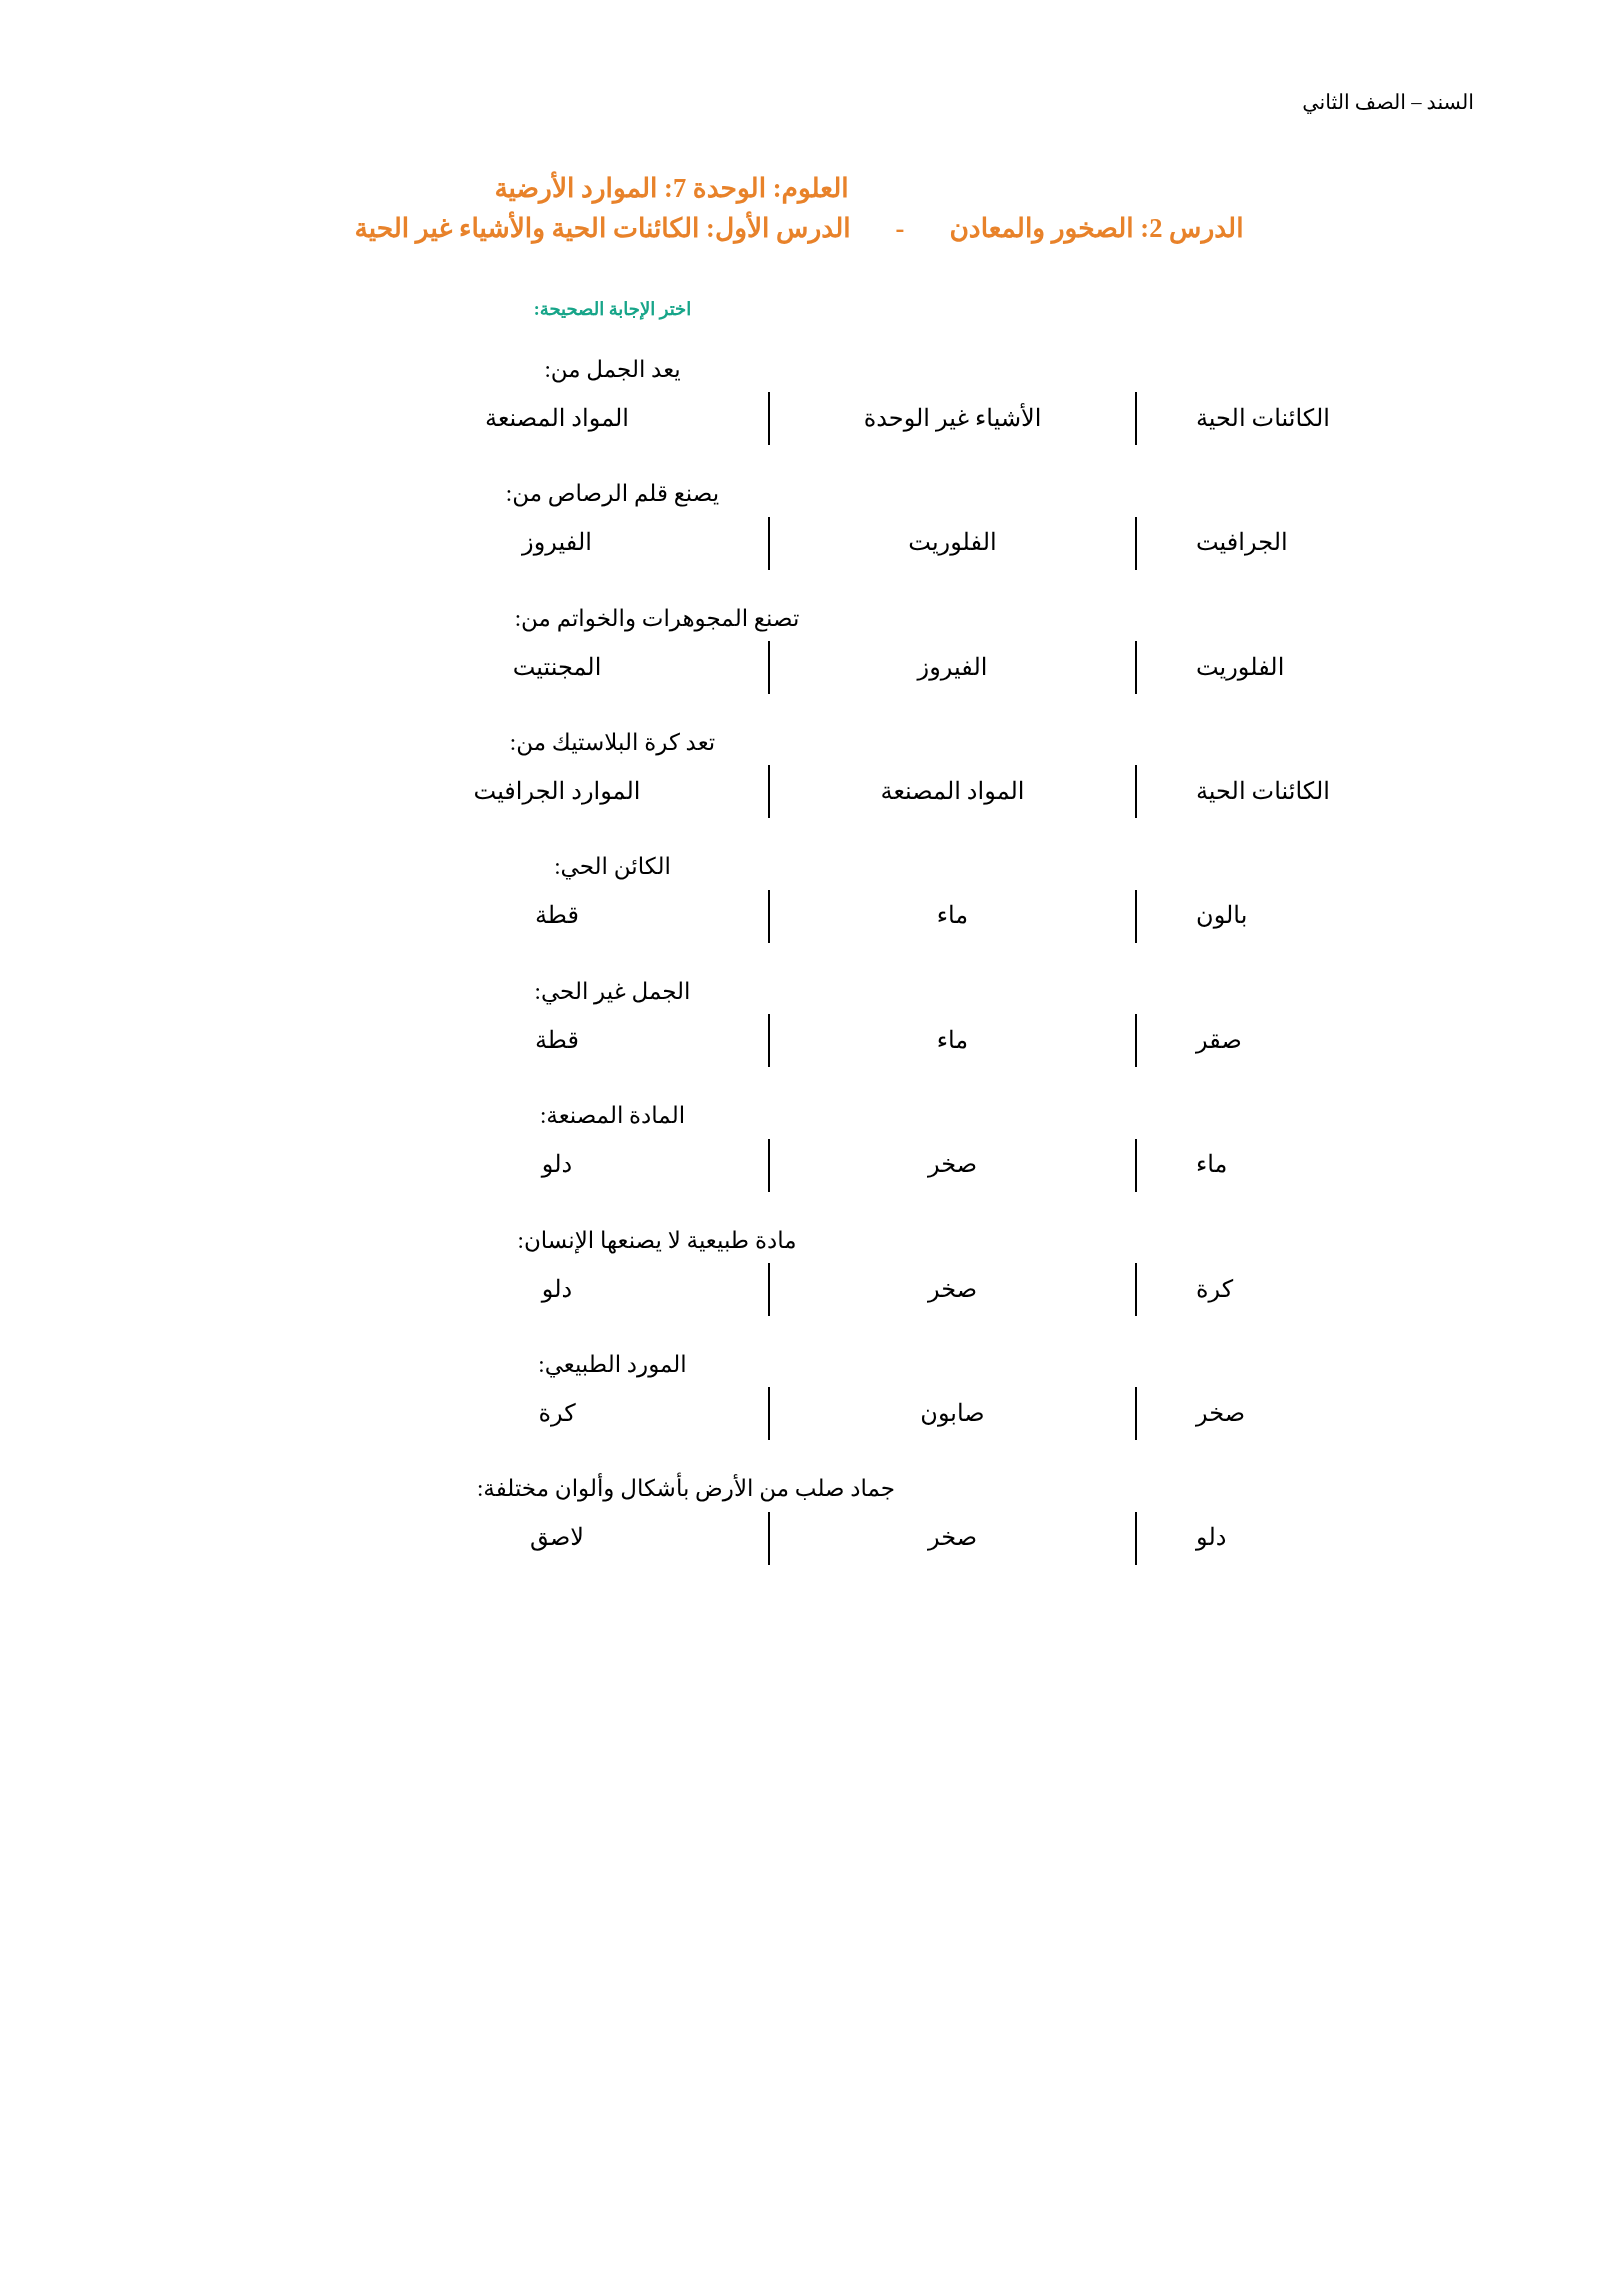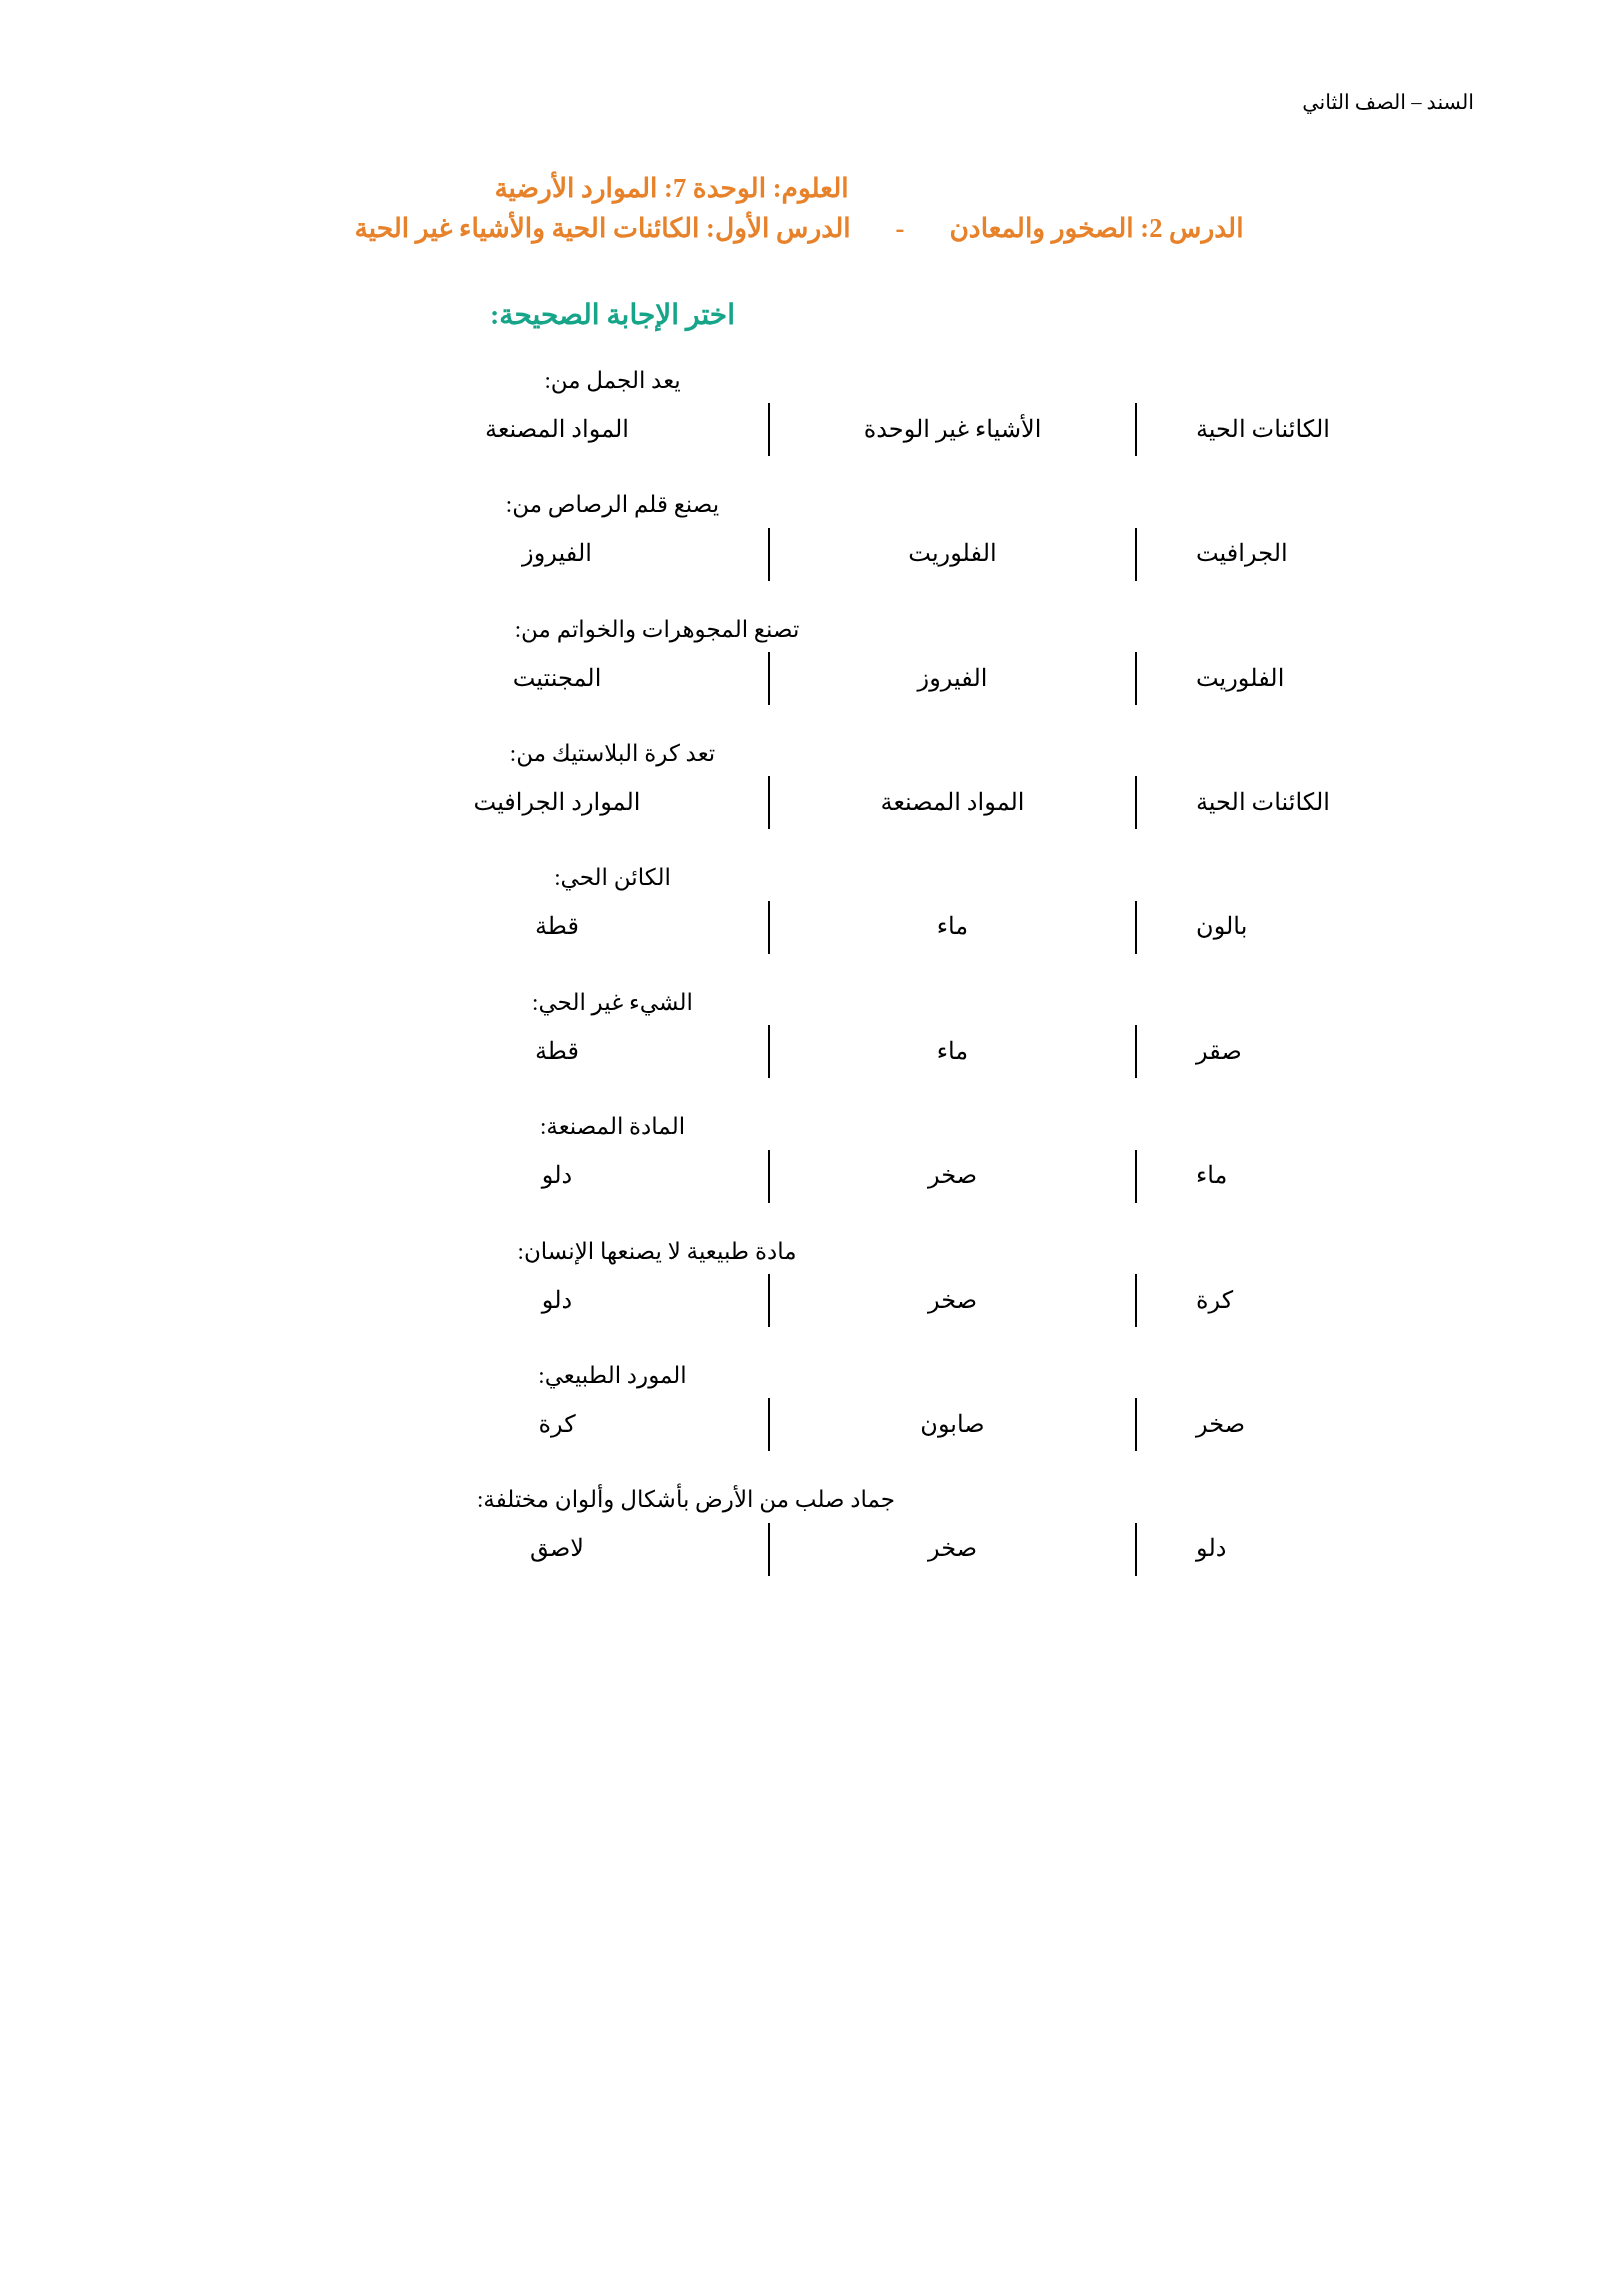--- a/index.html
+++ b/index.html
@@ -53,21 +53,21 @@
     margin: 0 0 9.8px 0;
     display: flex;
     justify-content: center;
     gap: 45px;
     align-items: baseline;
     padding-right: 39px;
   }
   .instruction {
     color: #17a589;
     font-weight: bold;
-    font-size: 28px;
+    font-size: 18px;
     text-align: center;
     margin: 54px 0 5.9px 0;
     padding-right: 412px;
   }
   .q-block {
     margin-bottom: 3.9px;
   }
   .q-prompt {
     font-weight: normal;
     font-size: 23px;
@@ -185,21 +185,21 @@
       <div class="q-options">
         <div class="opt opt-first">بالون</div>
         <div class="sep"></div>
         <div class="opt">ماء</div>
         <div class="sep"></div>
         <div class="opt opt-wideleft">قطة</div>
       </div>
     </div>
 
     <div class="q-block">
-      <div class="q-prompt">الشيء غير الحي:</div>
+      <div class="q-prompt">الجمل غير الحي:</div>
       <div class="q-options">
         <div class="opt opt-first">صقر</div>
         <div class="sep"></div>
         <div class="opt">ماء</div>
         <div class="sep"></div>
         <div class="opt opt-wideleft">قطة</div>
       </div>
     </div>
 
     <div class="q-block">

